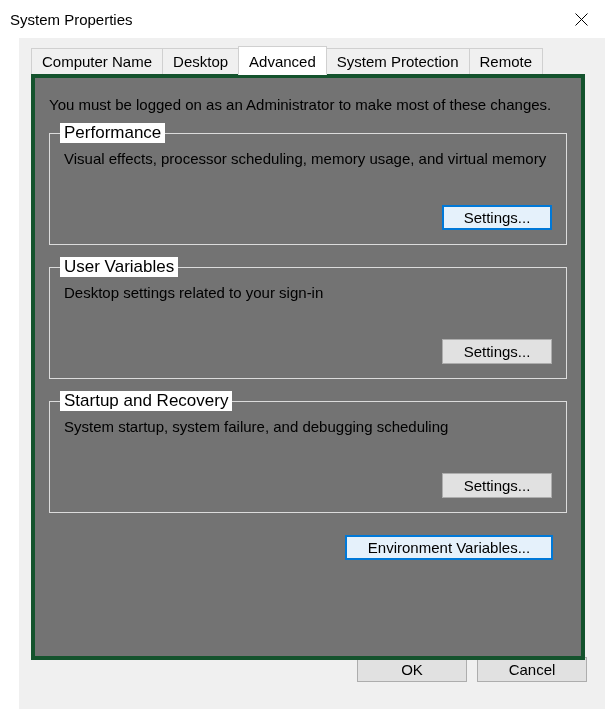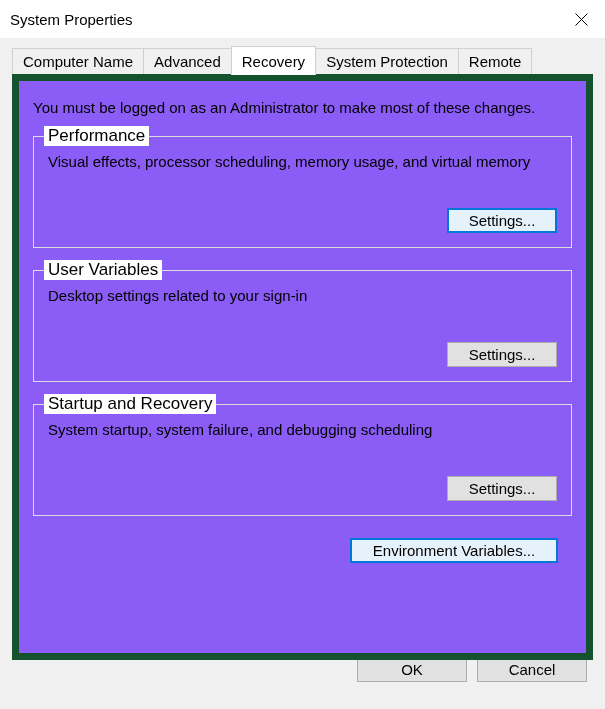--- a/index.html
+++ b/index.html
@@ -3,28 +3,28 @@
   <meta charset="utf-8">
   <style>
     * { box-sizing: border-box; margin: 0; padding: 0; font-family: "Segoe UI", Tahoma, sans-serif; }
     body { width: 605px; height: 709px; background: #fff; overflow: hidden; }
 
     .titlebar { height: 38px; display: flex; align-items: center; justify-content: space-between; padding: 0 2px 0 10px; }
     .titlebar-text { font-size: 15px; color: #000; }
     .close-btn { width: 44px; height: 32px; display: flex; align-items: center; justify-content: center; cursor: default; }
     .close-btn svg { width: 13px; height: 13px; }
 
-    .content { background: #f0f0f0; padding: 10px 12px 64px 12px; height: calc(100% - 38px); position: relative; }
+    .content { background: #f0f0f0; padding: 10px 20px 64px 12px; height: calc(100% - 38px); position: relative; margin-left: 19px; }
 
     .tabstrip { display: flex; position: relative; z-index: 2; }
     .tab { font-size: 15px; padding: 4px 10px; border: 1px solid #d0d0d0; border-bottom: none; background: #f0f0f0; cursor: default; position: relative; }
     .tab + .tab { margin-left: -1px; }
     .tab.active { background: #fff; z-index: 3; border: 1px solid #d0d0d0; border-bottom: 1px solid #fff; margin-top: -2px; padding-top: 6px; padding-bottom: 4px; margin-bottom: -1px; }
 
-    .tabpage { background: #8b5cf6; border: 7px solid #14532d; padding: 18px 14px 22px 14px; min-height: 586px; position: relative; z-index: 1; }
+    .tabpage { background: #737373; border: 4px solid #14532d; padding: 18px 14px 22px 14px; min-height: 586px; position: relative; z-index: 1; }
 
     .intro { font-size: 15px; color: #000; margin-bottom: 20px; }
 
     .groupbox { border: 1px solid #dcdcdc; position: relative; padding: 16px 14px 14px 14px; margin-bottom: 22px; }
     .groupbox-legend { position: absolute; top: -11px; left: 10px; background: #fff; padding: 0 4px; font-size: 17px; }
     .groupbox-desc { font-size: 15px; margin-bottom: 38px; }
     .groupbox .btnrow { display: flex; justify-content: flex-end; }
 
     .winbtn { font-size: 15px; padding: 3px 0; width: 110px; text-align: center; background: #e1e1e1; border: 1px solid #adadad; cursor: default; }
     .winbtn.focused { background: #e5f1fb; border: 2px solid #0078d7; padding: 2px 0; }
@@ -44,22 +44,22 @@
     <svg viewBox="0 0 13 13">
       <line x1="0.5" y1="0.5" x2="12.5" y2="12.5" stroke="#000" stroke-width="1"></line>
       <line x1="12.5" y1="0.5" x2="0.5" y2="12.5" stroke="#000" stroke-width="1"></line>
     </svg>
   </div>
 </div>
 
 <div class="content">
   <div class="tabstrip">
     <div class="tab">Computer Name</div>
-    <div class="tab">Advanced</div>
-    <div class="tab active">Recovery</div>
+    <div class="tab">Desktop</div>
+    <div class="tab active">Advanced</div>
     <div class="tab">System Protection</div>
     <div class="tab">Remote</div>
   </div>
 
   <div class="tabpage">
     <div class="intro">You must be logged on as an Administrator to make most of these changes.</div>
 
     <div class="groupbox">
       <div class="groupbox-legend">Performance</div>
       <div class="groupbox-desc">Visual effects, processor scheduling, memory usage, and virtual memory</div>

